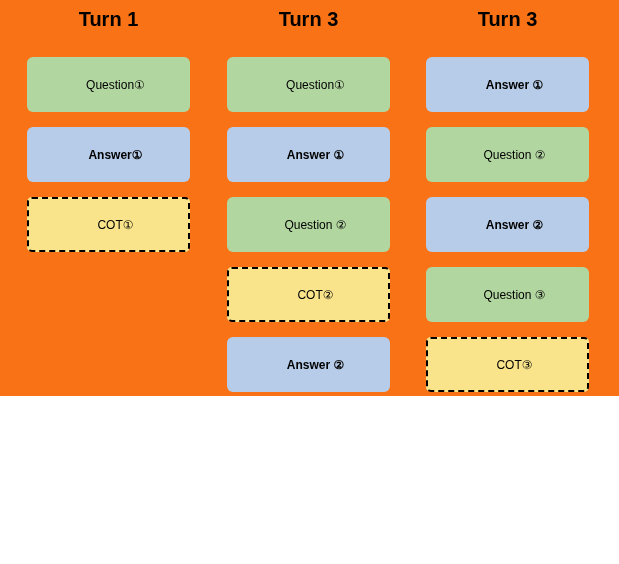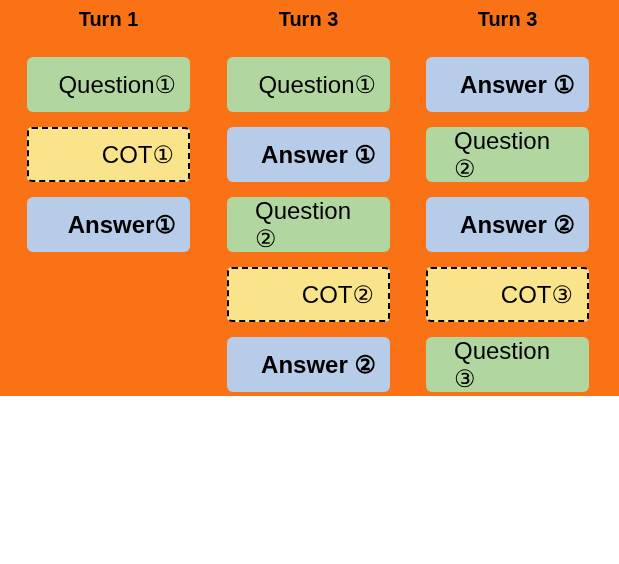--- a/index.html
+++ b/index.html
@@ -32,23 +32,23 @@
     margin-top: 23px;
     display: flex;
     flex-direction: column;
     gap: 15px;
   }
   .box {
     box-sizing: border-box;
     height: 55px;
     display: flex;
     align-items: center;
-    justify-content: flex-end;
+    justify-content: center;
     padding-right: 14px;
-    font-size: 24px;
+    font-size: 12px;
     color: #000000;
     border-radius: 6px;
     padding-left: 28px;
   }
   .box.question { background: #B2D6A0; }
   .box.answer   { background: #B6CCE8; font-weight: bold; }
   .box.cot {
     background: #F9E48B;
     border: 2px dashed #000000;
     border-radius: 5px;
@@ -61,25 +61,25 @@
 <body>
 
 <div class="canvas">
 
   <div class="col col-1">
     <div class="col-title">Turn 1</div>
     <div class="boxes">
       <div class="box question">
         <span>Question①</span>
       </div>
+      <div class="box answer">
+        <span>Answer①</span>
+      </div>
       <div class="box cot">
         <span>COT①</span>
-      </div>
-      <div class="box answer">
-        <span>Answer①</span>
       </div>
     </div>
   </div>
 
   <div class="col col-2">
     <div class="col-title">Turn 3</div>
     <div class="boxes">
       <div class="box question">
         <span>Question①</span>
       </div>
@@ -103,22 +103,22 @@
     <div class="boxes">
       <div class="box answer">
         <span>Answer ①</span>
       </div>
       <div class="box question">
         <span>Question ②</span>
       </div>
       <div class="box answer">
         <span>Answer ②</span>
       </div>
+      <div class="box question">
+        <span>Question ③</span>
+      </div>
       <div class="box cot">
         <span>COT③</span>
-      </div>
-      <div class="box question">
-        <span>Question ③</span>
       </div>
     </div>
   </div>
 
 </div>
 
 </body></html>

